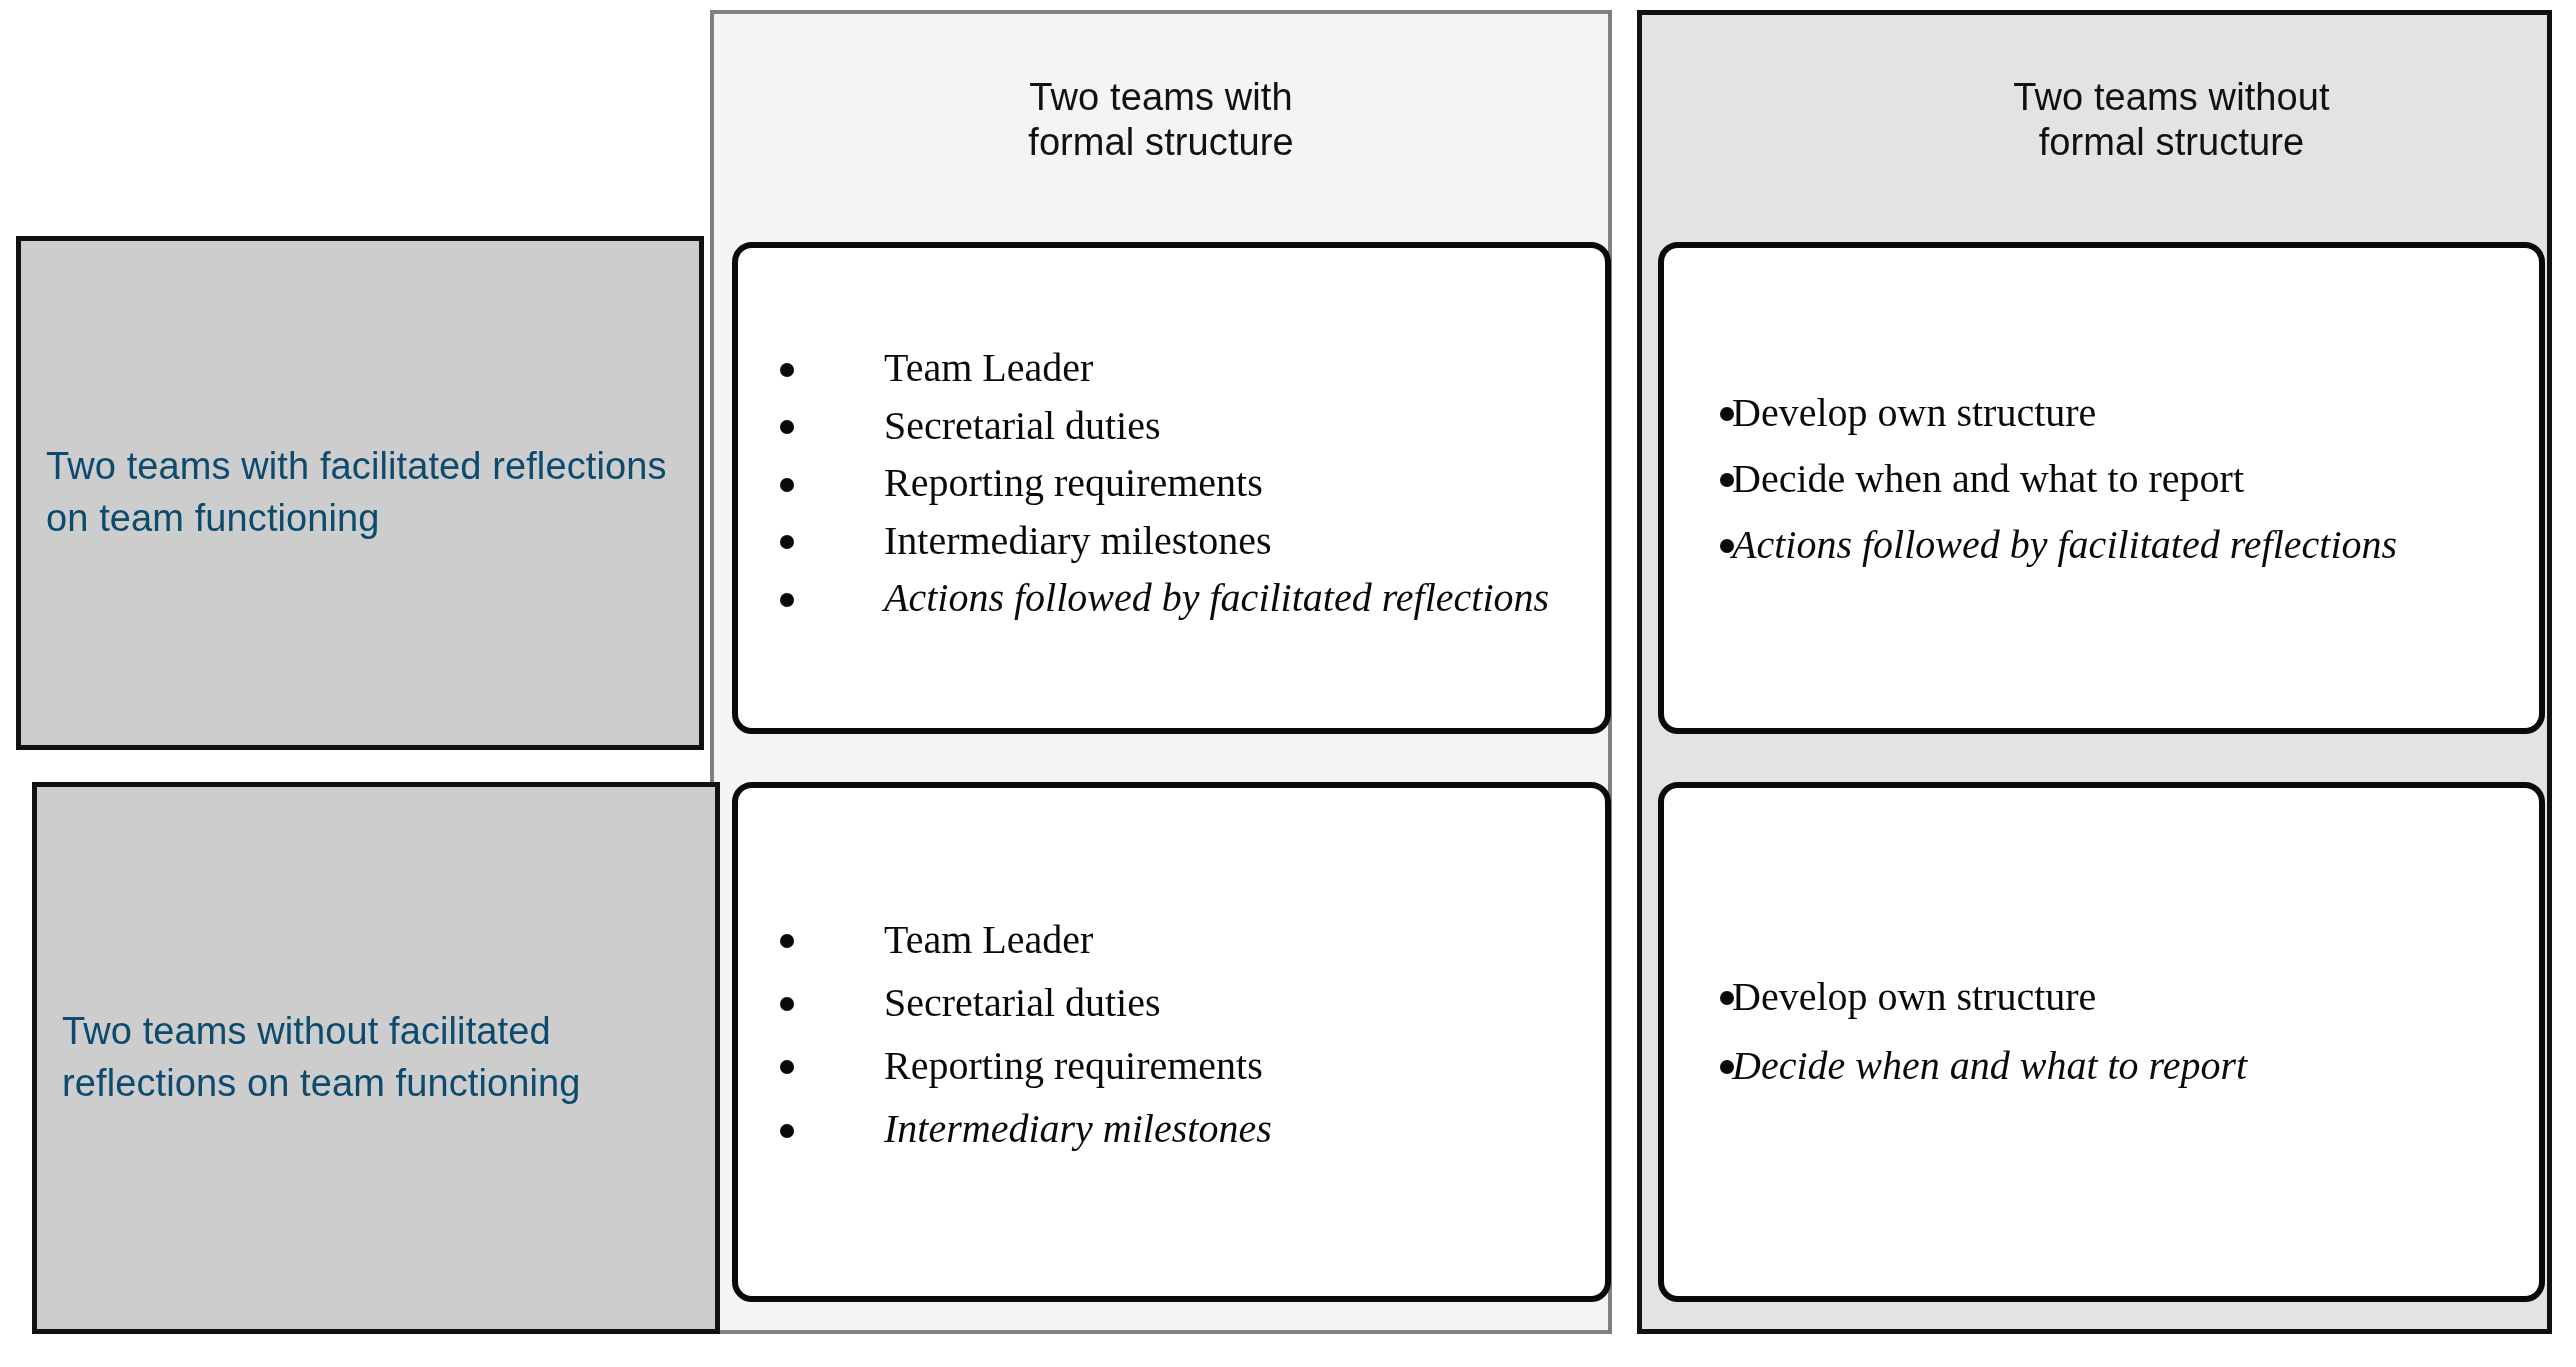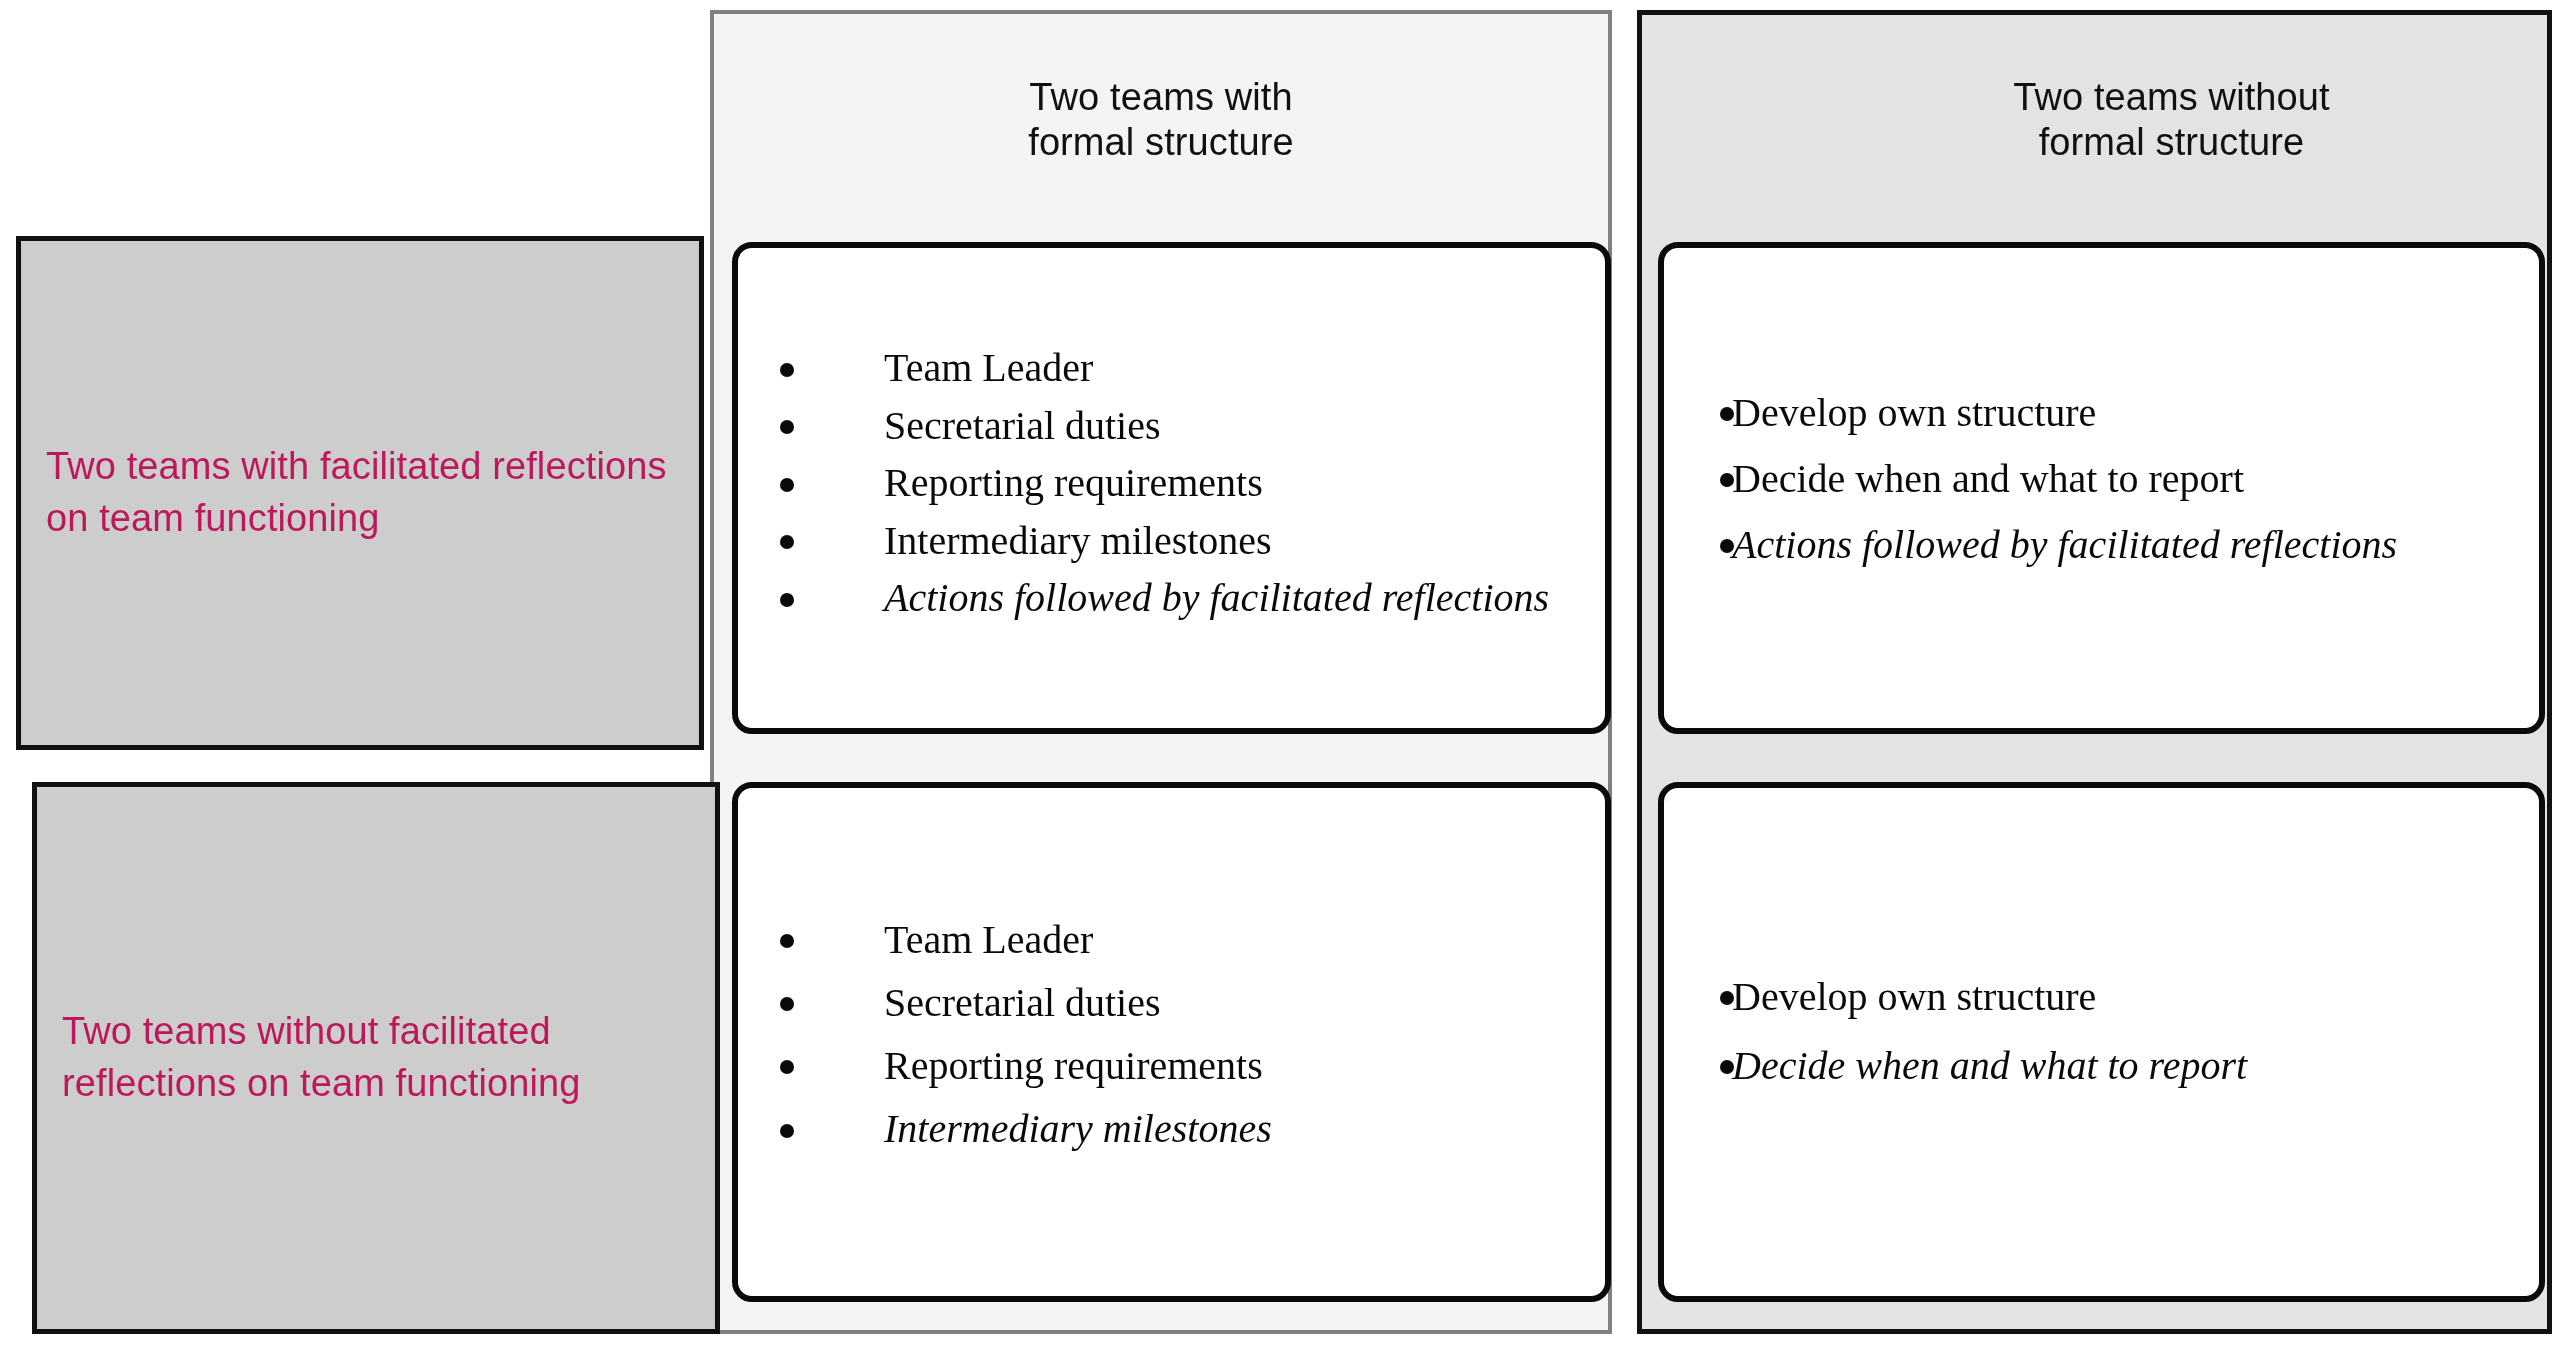--- a/index.html
+++ b/index.html
@@ -36,21 +36,21 @@
 
   
   .row-head{
     position:absolute;box-sizing:border-box;
     background:#cdcdcd;
     border:5.1px solid #111111;
     display:flex;align-items:center;
     padding:0 25px;
   }
   .row-head .rh-text{
-    font-size:38px;line-height:1.36;color:#be185d;
+    font-size:38px;line-height:1.36;color:#0c4a6e;
     text-align:left;letter-spacing:0.1px;
   }
   .row-head.r1{left:16px;top:236px;width:688px;height:514px;}
   .row-head.r2{left:32px;top:782px;width:688px;height:552px;}
 
   
   .card{
     position:absolute;box-sizing:border-box;
     background:#ffffff;
     border:6.6px solid #0a0a0a;

